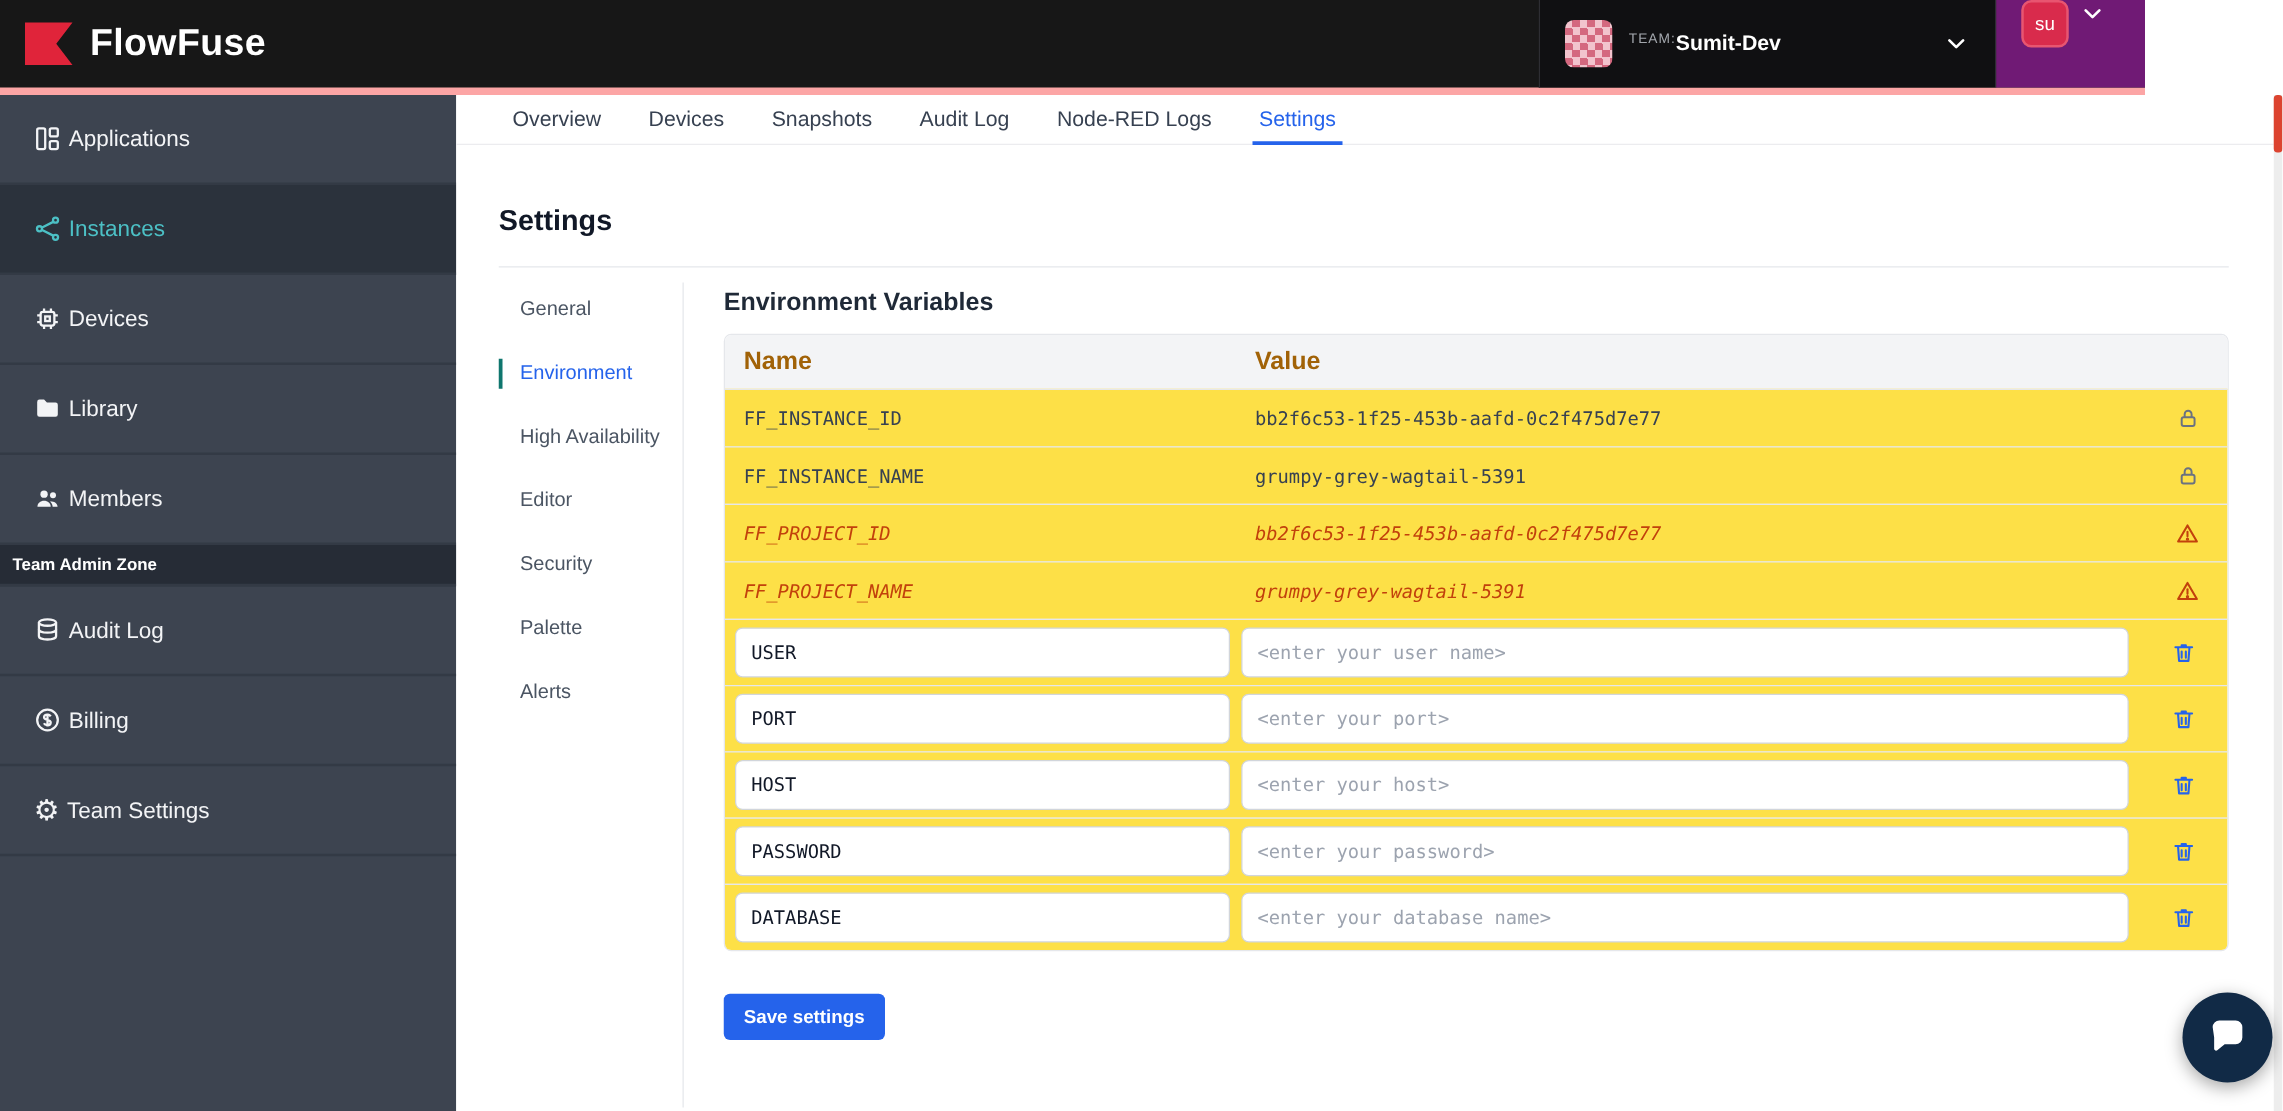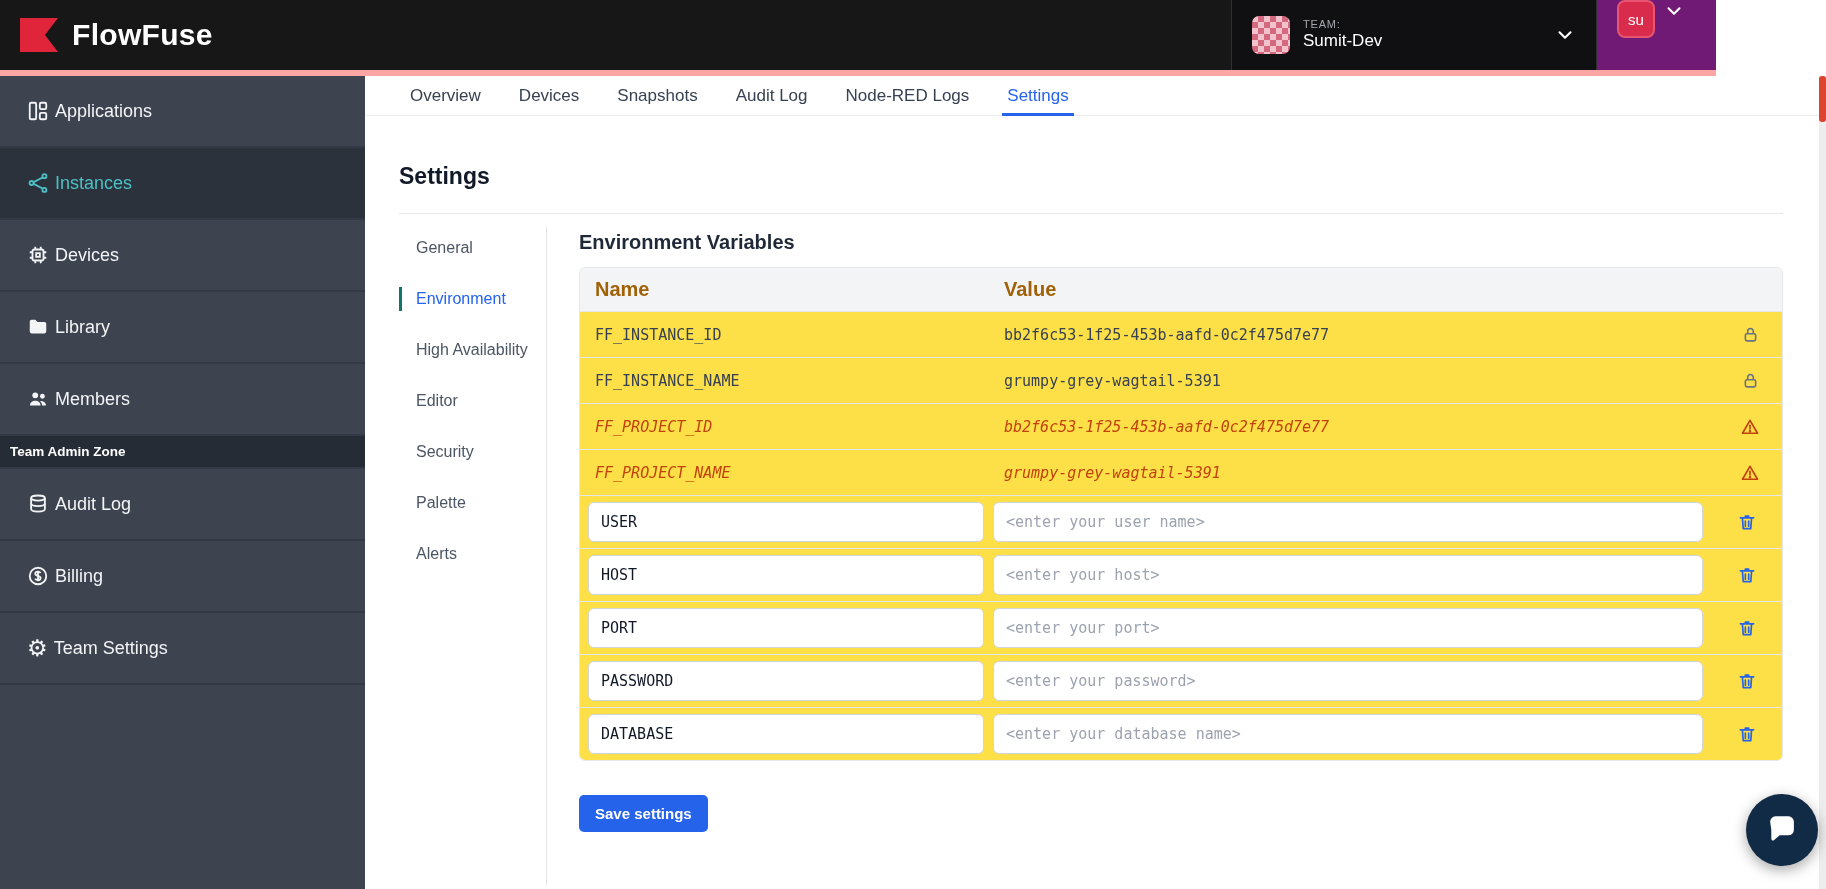--- a/index.html
+++ b/index.html
@@ -10,23 +10,23 @@
   .topbar{position:absolute;top:0;left:0;width:1716px;height:76px;background:#171717;
     border-bottom:6px solid #fca5a5;display:flex;z-index:10}
   .brand{display:flex;align-items:center;gap:12px;padding-left:18px;flex:1}
   .logo svg{display:block}
   .brand-text{font-size:30px;font-weight:700;color:#fff;letter-spacing:.3px}
   .topbar-right{display:flex;height:100%}
   .team-select{display:flex;align-items:center;gap:13px;padding:0 20px;background:#101012;
     border-left:1px solid #2e2e33;min-width:365px;cursor:pointer}
   .team-avatar{width:38px;height:38px;border-radius:7px;
     background:repeating-conic-gradient(#d4687f 0% 25%, #f2c3cd 0% 50%);background-size:12px 12px}
-  .team-meta{display:flex;flex-direction:column;line-height:1.2}
+  .team-meta{display:flex;flex-direction:row;line-height:1.2}
   .team-label{font-size:11px;color:#a3a7ad;letter-spacing:.8px}
-  .team-name{font-size:17px;color:#fff;font-weight:400}
+  .team-name{font-size:17px;color:#fff;font-weight:700}
   .chev{margin-left:auto;display:flex}
   .user-menu{display:flex;align-items:flex-start;gap:8px;padding:0 16px 0 20px;background:#701a75;
     border-left:1px solid #2e2e33;cursor:pointer;min-width:120px}
   .user-avatar{width:38px;height:38px;border-radius:8px;background:#d92b4c;color:#fff;
     display:flex;align-items:center;justify-content:center;font-size:15px;border:2px solid #e85570}
 
   
   .sidebar{position:absolute;top:76px;left:0;bottom:0;width:365px;background:#3d4450}
   .side-item{height:72px;display:flex;align-items:center;gap:6px;padding-left:27px;color:#f3f4f6;
     font-size:18px;border-bottom:2px solid #333a45;cursor:pointer}
@@ -287,34 +287,34 @@
             <div class="icon-cell">
               <button class="icon-btn">
                 <svg width="20" height="20" viewBox="0 0 24 24" fill="none" stroke="#2563eb" stroke-width="2" stroke-linecap="round" stroke-linejoin="round">
                     <path d="M4 7h16M10 7V5h4v2M6.5 7l1 13h9l1-13M10 11v6M14 11v6"></path>
                   </svg>
               </button>
             </div>
           </div>
 
           <div class="trow editable">
+            <input class="name-input" value="PORT" style="">
+            <input class="value-input" placeholder="&lt;enter your port&gt;" style="">
+            <div class="icon-cell">
+              <button class="icon-btn">
+                <svg width="20" height="20" viewBox="0 0 24 24" fill="none" stroke="#2563eb" stroke-width="2" stroke-linecap="round" stroke-linejoin="round">
+                    <path d="M4 7h16M10 7V5h4v2M6.5 7l1 13h9l1-13M10 11v6M14 11v6"></path>
+                  </svg>
+              </button>
+            </div>
+          </div>
+
+          <div class="trow editable">
             <input class="name-input" value="HOST" style="">
             <input class="value-input" placeholder="&lt;enter your host&gt;" style="">
-            <div class="icon-cell">
-              <button class="icon-btn">
-                <svg width="20" height="20" viewBox="0 0 24 24" fill="none" stroke="#2563eb" stroke-width="2" stroke-linecap="round" stroke-linejoin="round">
-                    <path d="M4 7h16M10 7V5h4v2M6.5 7l1 13h9l1-13M10 11v6M14 11v6"></path>
-                  </svg>
-              </button>
-            </div>
-          </div>
-
-          <div class="trow editable">
-            <input class="name-input" value="PORT" style="">
-            <input class="value-input" placeholder="&lt;enter your port&gt;" style="">
             <div class="icon-cell">
               <button class="icon-btn">
                 <svg width="20" height="20" viewBox="0 0 24 24" fill="none" stroke="#2563eb" stroke-width="2" stroke-linecap="round" stroke-linejoin="round">
                     <path d="M4 7h16M10 7V5h4v2M6.5 7l1 13h9l1-13M10 11v6M14 11v6"></path>
                   </svg>
               </button>
             </div>
           </div>
 
           <div class="trow editable">

